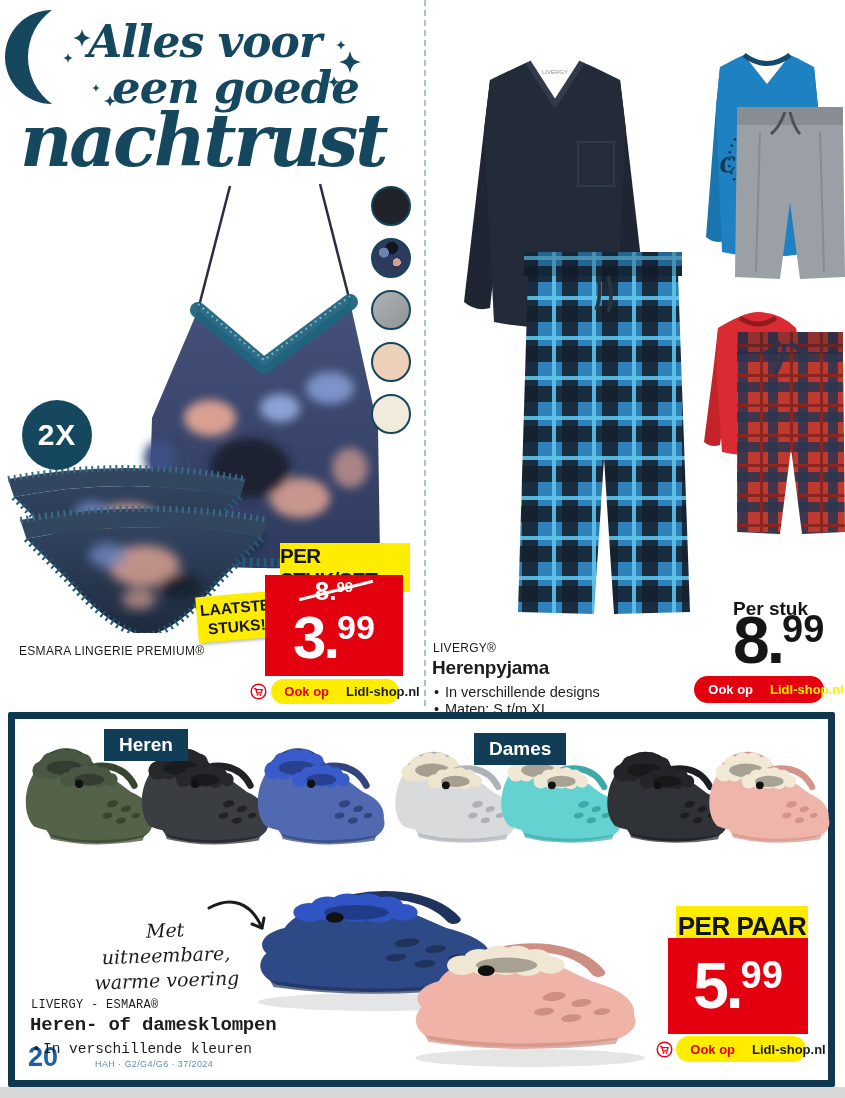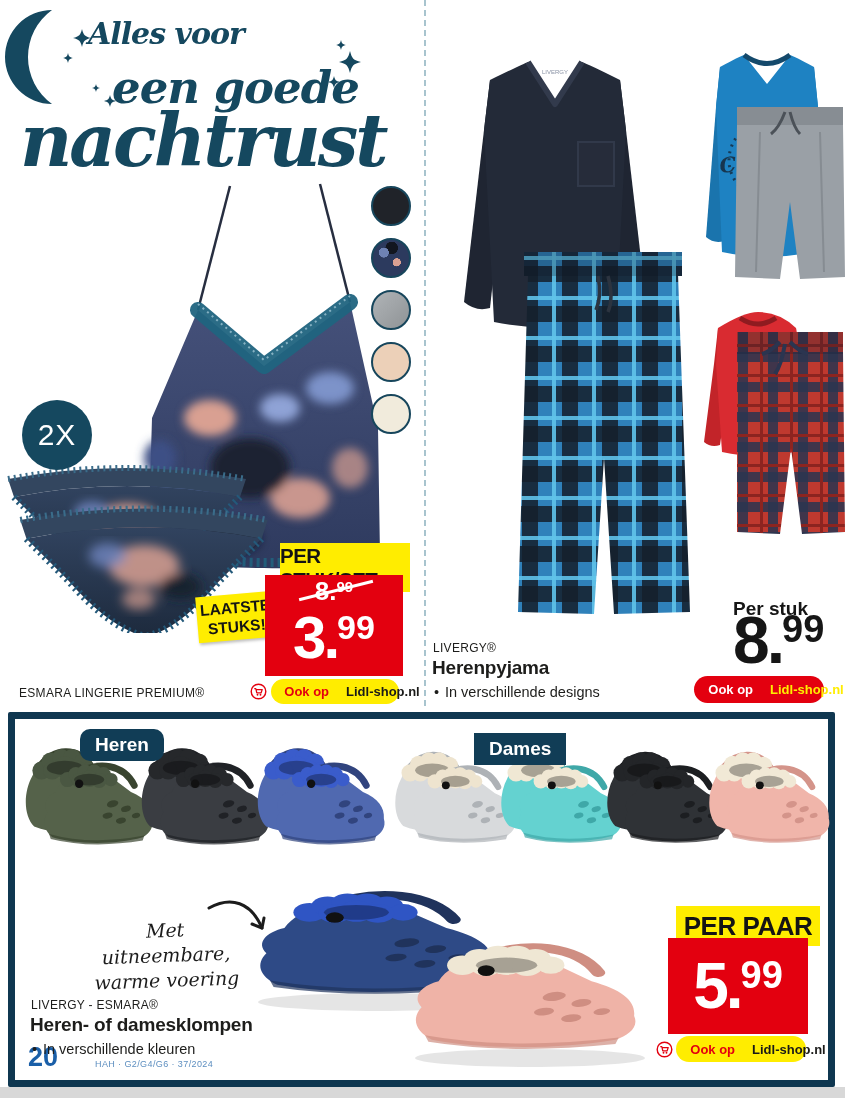--- a/index.html
+++ b/index.html
@@ -2,21 +2,21 @@
 <html><head>
 <meta charset="utf-8">
 <style>
   html,body{margin:0;padding:0;background:#ffffff;}
   .page{position:relative;width:845px;height:1098px;background:#fff;overflow:hidden;
         font-family:"Liberation Sans",sans-serif;color:#1d1d1b;}
 
   
   .hl{position:absolute;color:#15485f;font-family:"DejaVu Serif",serif;
       font-style:italic;font-weight:bold;white-space:nowrap;}
-  .hl1{left:88px;top:16px;font-size:30px;letter-spacing:-1px;}
+  .hl1{left:88px;top:16px;font-size:44px;letter-spacing:-1px;}
   .hl2{left:112px;top:61px;font-size:45px;letter-spacing:-1px;}
   .hl3{left:20px;top:98px;font-size:72px;letter-spacing:-3px;}
   .headline-art{position:absolute;left:0;top:0;}
 
   
   .pinfo{position:absolute;}
   .pinfo .brand{font-size:12px;letter-spacing:.3px;color:#1d1d1b;margin:0 0 2px 1px;}
   .pinfo .ptitle{font-size:19px;font-weight:bold;margin:0 0 5px 0;letter-spacing:-.2px;}
   .pinfo ul{list-style:none;margin:0;padding:0;font-size:14.5px;line-height:17px;}
   .pinfo li{padding-left:13px;position:relative;}
@@ -49,21 +49,21 @@
   .pill-red{background:#e3000f;}
   .pill-red .pref{color:#ffffff;}
   .pill-red .dom{color:#ffed00;}
   .pill-red svg{color:#ffffff;}
 
   .laatste{position:absolute;left:197px;top:594px;width:78px;height:46px;background:#ffed00;
       color:#141414;font-weight:bold;font-size:15.5px;line-height:19px;text-align:center;
       display:flex;flex-direction:column;justify-content:center;transform:rotate(-5deg);
       box-shadow:1px 2px 3px rgba(0,0,0,.25);}
   .badge-2x{position:absolute;left:22px;top:400px;width:70px;height:70px;border-radius:50%;
-      background:#15485f;color:#fff;font-weight:normal;font-size:30px;display:flex;
+      background:#15485f;color:#fff;font-weight:bold;font-size:30px;display:flex;
       align-items:center;justify-content:center;letter-spacing:1px;}
 
   .perstuk{position:absolute;left:733px;top:598px;font-size:19px;font-weight:bold;color:#161616;}
 
   
   .swatch{position:absolute;left:371px;width:40px;height:40px;border-radius:50%;
       border:2px solid #17465c;box-sizing:border-box;}
   .sw0{top:186px;background:#202329;}
   .sw1{top:238px;background:
       radial-gradient(circle at 30% 35%, #6e82b4 0 14%, transparent 15%),
@@ -74,21 +74,21 @@
   .sw3{top:342px;background:#ecd0b8;}
   .sw4{top:394px;background:#f1ebdc;}
 
   
   .divider{position:absolute;left:424px;top:0;height:706px;border-left:2px dashed #a8c4ce;}
   .panel{position:absolute;left:8px;top:712px;width:827px;height:375px;box-sizing:border-box;
       border:7px solid #0f3750;background:#fff;border-radius:2px;}
   .bottom-strip{position:absolute;left:0;top:1087px;width:845px;height:11px;background:#d8d8d8;}
   .tag-navy{position:absolute;background:#113d56;color:#fff;font-weight:bold;font-size:19px;
       padding:5px 15px;z-index:5;}
-  .tag-heren{left:80px;top:729px;border-radius:10px;}
+  .tag-heren{left:104px;top:729px;}
   .tag-dames{left:438px;top:733px;margin-left:36px;}
 
   .note{position:absolute;left:80px;top:918px;width:172px;text-align:center;z-index:5;
       font-family:"DejaVu Serif",serif;font-style:italic;font-size:19px;line-height:25px;
       color:#1c1c1c;transform:rotate(-2deg);}
   .note-arrow{position:absolute;left:205px;top:898px;z-index:5;}
 
   .footer-num{position:absolute;left:28px;top:1042px;font-size:27px;font-weight:bold;color:#1a5fa8;}
   .footer-code{position:absolute;left:95px;top:1059px;font-size:9px;color:#5e8fc0;letter-spacing:.4px;}
 
@@ -208,21 +208,21 @@
     <svg width="17" height="17" viewBox="0 0 24 24">
       <circle cx="12" cy="12" r="10.3" fill="none" stroke="currentColor" stroke-width="2"></circle>
       <path d="M6,8 h2.2 l1.4,6 h6 l1.6,-4.6 h-8.4" fill="none" stroke="currentColor" stroke-width="1.8" stroke-linejoin="round"></path>
       <circle cx="10.6" cy="16.6" r="1.3" fill="currentColor"></circle>
       <circle cx="14.8" cy="16.6" r="1.3" fill="currentColor"></circle>
     </svg>
     <span class="pref">Ook op</span>
     <span class="dom">Lidl-shop.nl</span>
   </div>
 
-  <div class="pinfo" style="left:18px;top:644px;width:340px;margin-top:42px;">
+  <div class="pinfo" style="left:18px;top:644px;width:340px;">
     <div class="brand">ESMARA LINGERIE PREMIUM®</div>
   </div>
 
   <svg class="art" style="left:428px;top:12px;" width="417" height="612" viewBox="0 0 417 612">
     <defs>
       <pattern id="plaidB" width="40" height="40" patternUnits="userSpaceOnUse">
         <rect width="40" height="40" fill="#2f81ba"></rect>
         <rect y="14" width="40" height="16" fill="#141e2a" opacity=".85"></rect>
         <rect x="14" width="16" height="40" fill="#141e2a" opacity=".85"></rect>
         <rect y="4" width="40" height="4" fill="#5fc3ea" opacity=".9"></rect>
@@ -294,20 +294,21 @@
     </svg>
     <span class="pref">Ook op</span>
     <span class="dom">Lidl-shop.nl</span>
   </div>
 
   <div class="pinfo" style="left:432px;top:641px;width:250px;">
     <div class="brand">LIVERGY®</div>
     <div class="ptitle">Herenpyjama</div>
     <ul>
       <li>In verschillende designs</li>
+      <li>Maten: S t/m XL</li>
     </ul>
   </div>
 
   <div class="panel"></div>
 
   <svg class="art" style="left:10px;top:722px;" width="822" height="358" viewBox="0 0 822 358">
     <defs>
       <g id="clog">
         <path class="cb" d="M14,96 C4,88 2,76 8,66 C2,56 8,46 18,42 C22,32 30,24 42,20 C58,14 74,16 84,24 L108,42 C126,50 134,60 133,74 C136,84 130,92 122,96 C86,106 40,104 14,96 Z"></path>
         <path class="cd" d="M10,92 Q60,106 124,94 L122,100 Q60,110 12,98 Z" opacity=".7"></path>
@@ -383,39 +384,39 @@
 
   <div class="note">
     <div>Met uitneembare,</div>
     <div>warme voering</div>
   </div>
   <svg class="note-arrow" width="66" height="42" viewBox="0 0 66 42">
     <path d="M4,10 C26,-2 46,4 57,30" fill="none" stroke="#1c1c1c" stroke-width="3" stroke-linecap="round"></path>
     <path d="M57,30 l-10,-4 M57,30 l2,-10" fill="none" stroke="#1c1c1c" stroke-width="3" stroke-linecap="round"></path>
   </svg>
 
-  <div class="banner-yellow" style="left:676px;top:906px;width:144px;height:40px;font-size:26px;z-index:6;">PER PAAR</div>
+  <div class="banner-yellow" style="left:676px;top:906px;width:132px;height:40px;font-size:26px;z-index:6;">PER PAAR</div>
   <div class="redbox" style="left:668px;top:938px;width:140px;height:96px;display:flex;align-items:center;justify-content:center;z-index:6;">
     <div class="bigprice">
       <span class="pi" style="font-size:64px;">5.</span>
       <span class="pd" style="font-size:38px;">99</span>
     </div>
   </div>
   <div class="shop-pill pill-yellow" style="left:676px;top:1036px;width:130px;height:26px;z-index:6;">
     <svg width="17" height="17" viewBox="0 0 24 24">
       <circle cx="12" cy="12" r="10.3" fill="none" stroke="currentColor" stroke-width="2"></circle>
       <path d="M6,8 h2.2 l1.4,6 h6 l1.6,-4.6 h-8.4" fill="none" stroke="currentColor" stroke-width="1.8" stroke-linejoin="round"></path>
       <circle cx="10.6" cy="16.6" r="1.3" fill="currentColor"></circle>
       <circle cx="14.8" cy="16.6" r="1.3" fill="currentColor"></circle>
     </svg>
     <span class="pref">Ook op</span>
     <span class="dom">Lidl-shop.nl</span>
   </div>
 
-  <div class="pinfo" style="left:30px;top:998px;width:360px;z-index:6;">
+  <div class="pinfo" style="left:30px;top:998px;width:360px;z-index:6;font-family:Liberation Mono, monospace;">
     <div class="brand">LIVERGY - ESMARA®</div>
     <div class="ptitle">Heren- of damesklompen</div>
     <ul>
       <li>In verschillende kleuren</li>
     </ul>
   </div>
 
   <div class="footer-num">20</div>
   <div class="footer-code">HAH · G2/G4/G6 · 37/2024</div>
 

